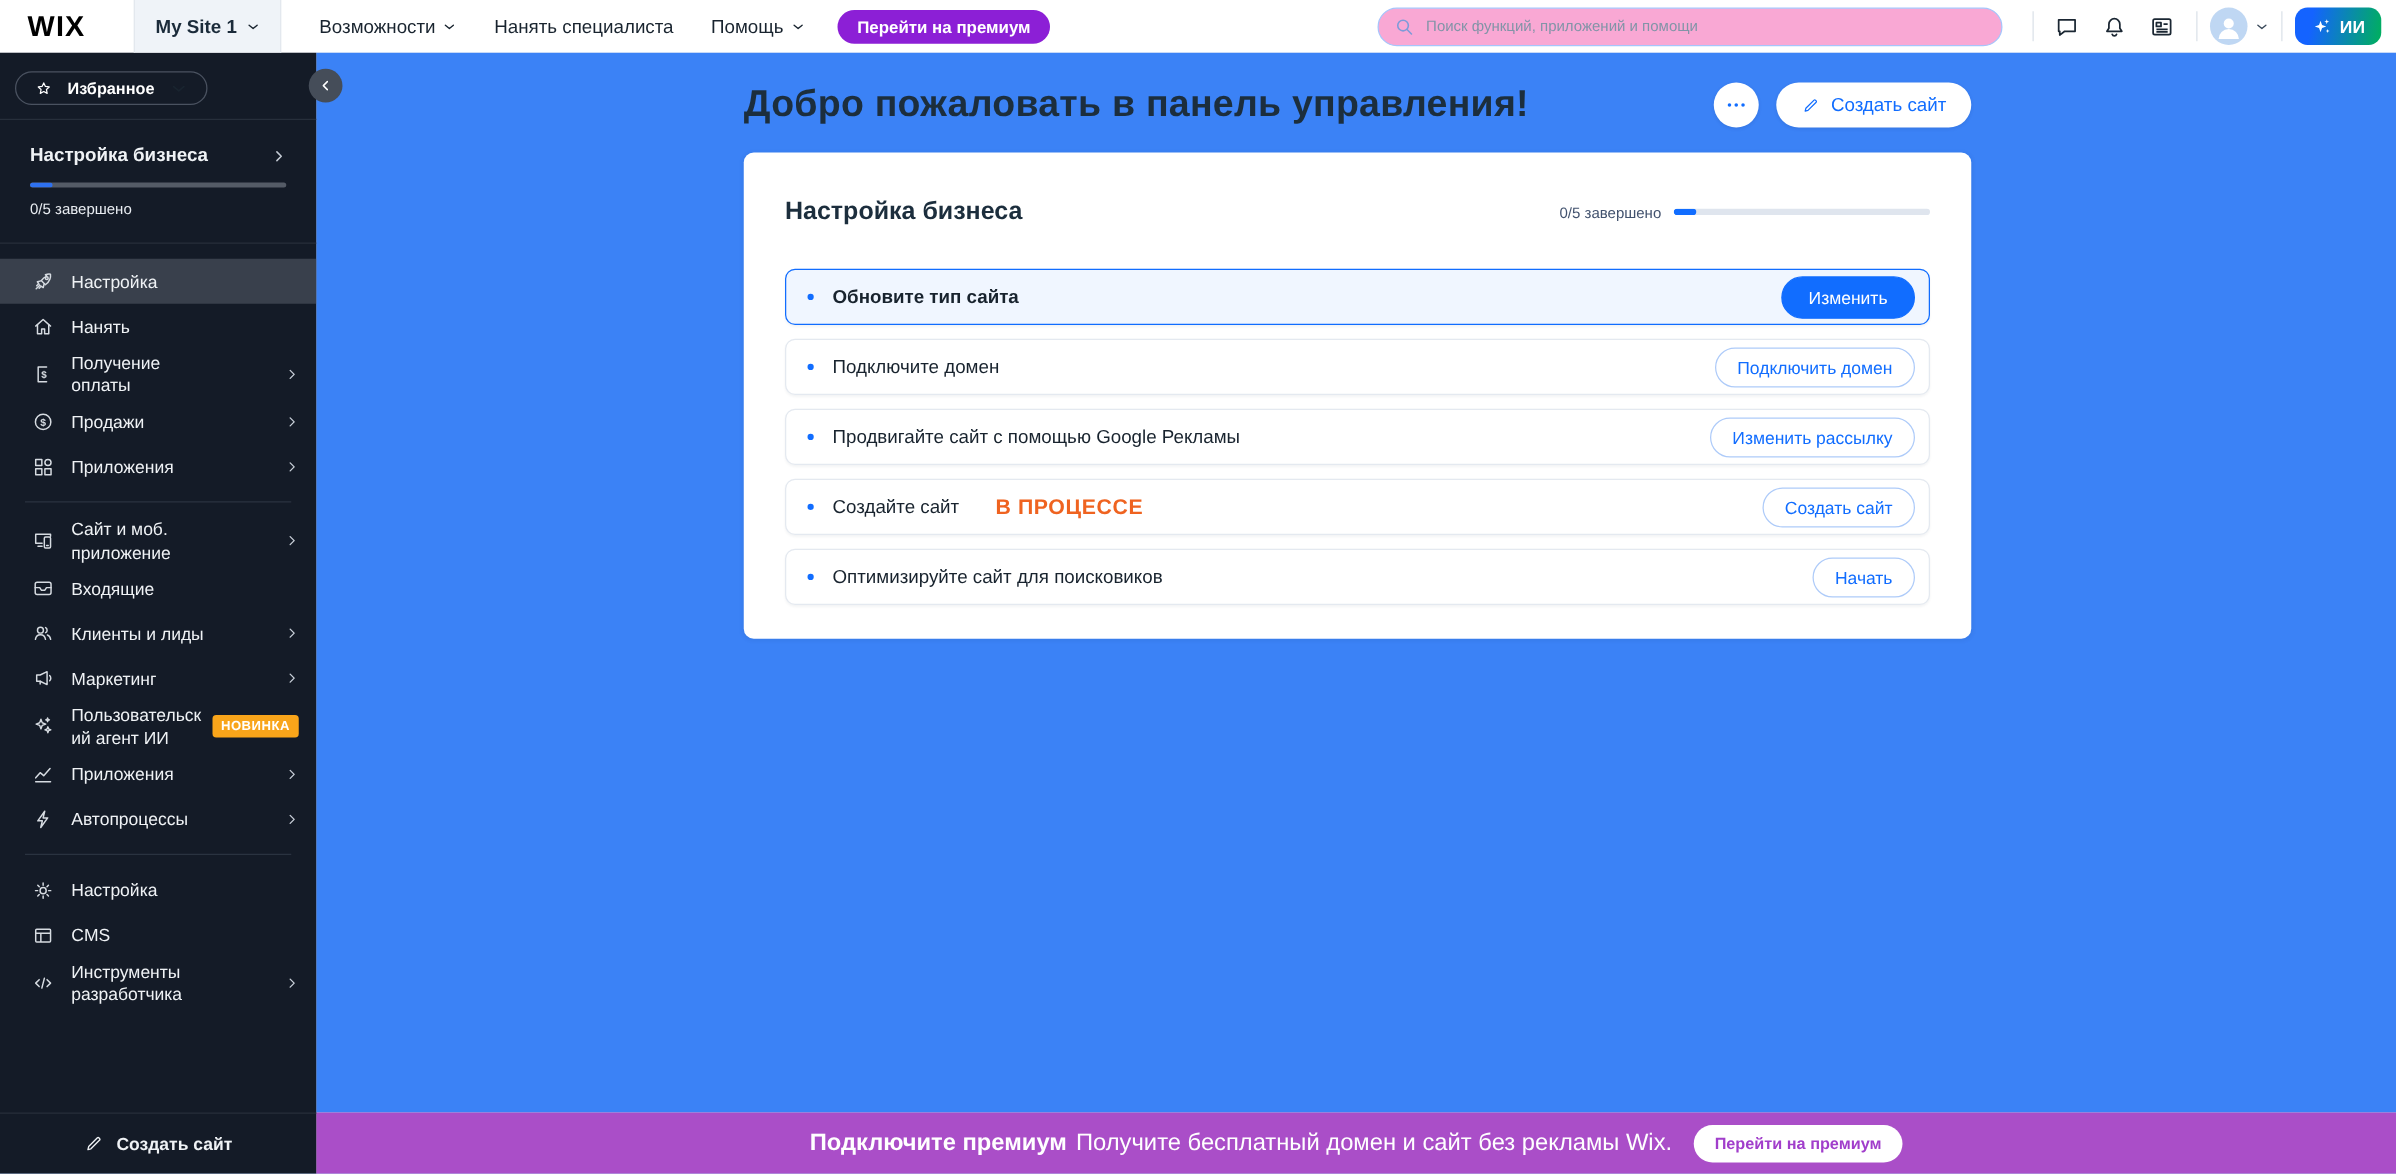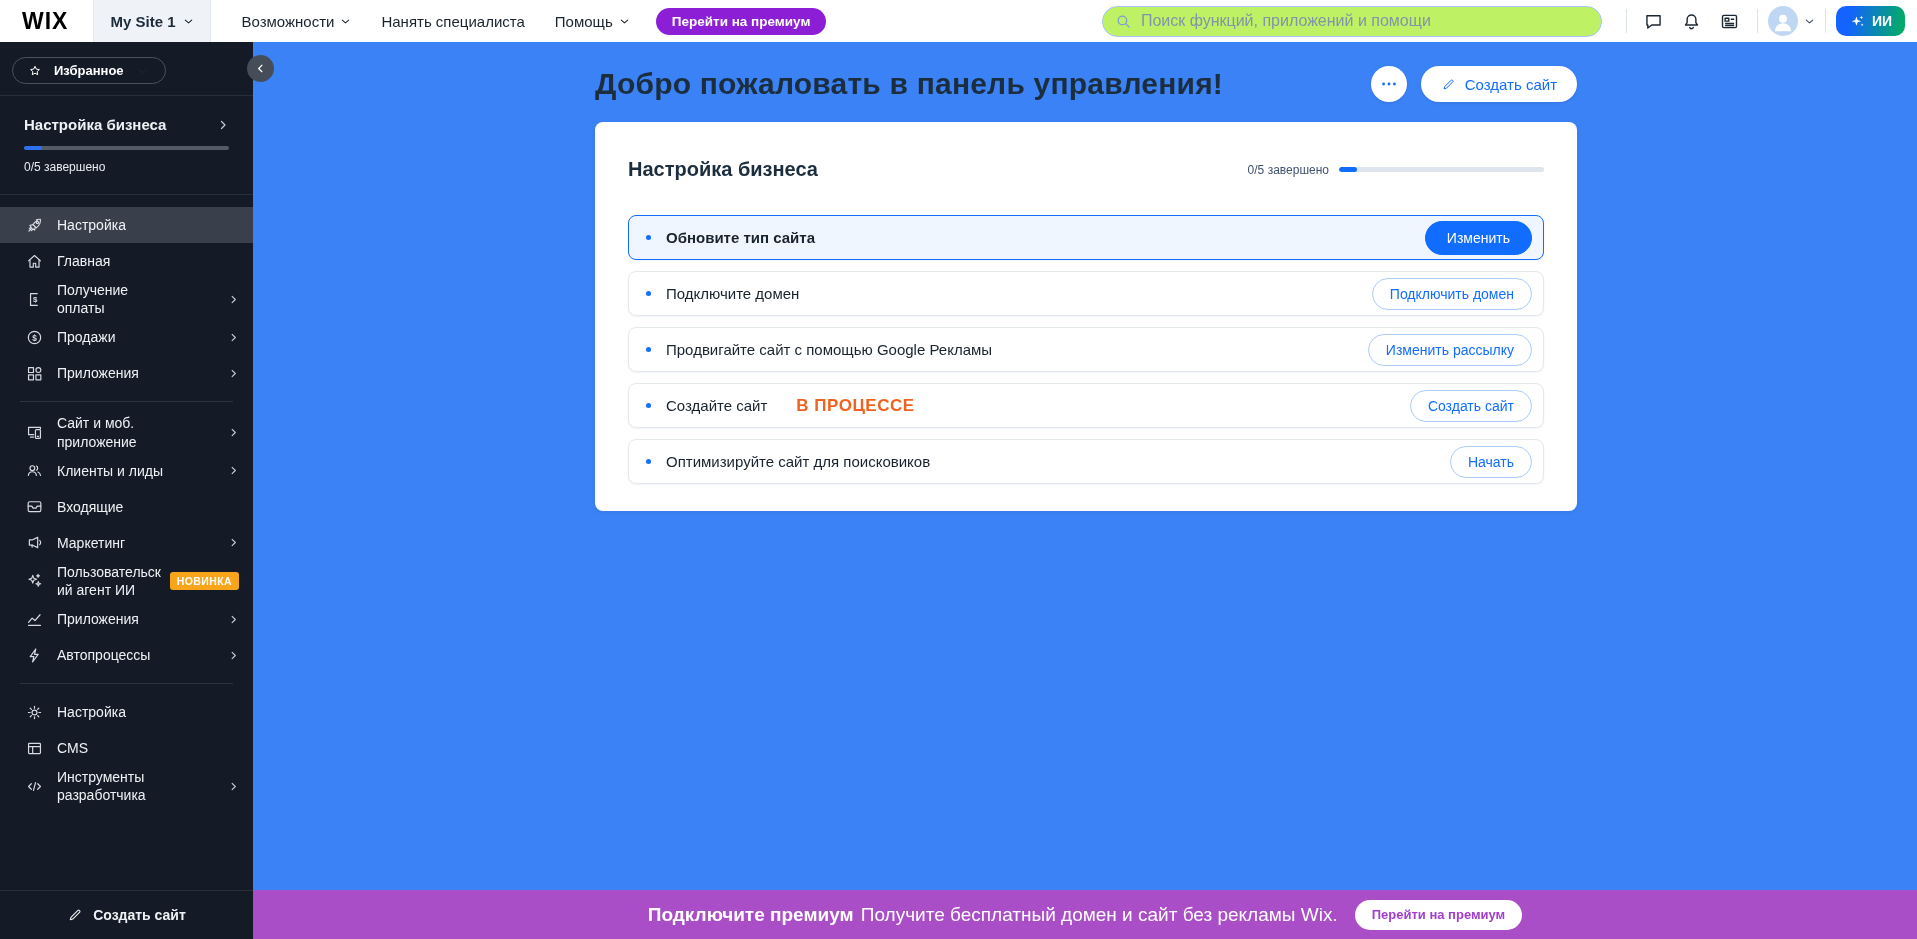--- a/index.html
+++ b/index.html
@@ -3,27 +3,27 @@
 <meta charset="utf-8">
 <style>
   * { margin:0; padding:0; box-sizing:border-box; }
   html,body { width:1917px; height:939px; overflow:hidden; }
   body { font-family:"Liberation Sans", sans-serif; background:#E0E5EC; color:#1B2B3A; }
   #app { position:relative; width:1917px; height:939px; }
 
   
   .topbar { position:absolute; top:0; left:0; right:0; height:42px; background:#fff; display:flex; align-items:center; z-index:30; }
   .logo { margin-left:22px; font-size:23px; font-weight:900; letter-spacing:1px; color:#000; }
-  .site-menu { height:42px; margin-left:25px; padding:0 16px; display:flex; align-items:center; gap:8px; background:#EFF3F8; border-left:1px solid #E3E8EE; border-right:1px solid #E3E8EE; font-size:15px; font-weight:600; cursor:pointer; }
+  .site-menu { height:42px; margin-left:39px; padding:0 16px; display:flex; align-items:center; gap:8px; background:#EFF3F8; border-left:1px solid #E3E8EE; border-right:1px solid #E3E8EE; font-size:15px; font-weight:600; cursor:pointer; }
   .nav-item { margin-left:30px; display:flex; align-items:center; gap:6px; font-size:15px; color:#19242F; cursor:pointer; white-space:nowrap; }
   .chev { display:inline-flex; color:#19242F; }
   .chev svg { width:11px; height:11px; }
   .premium-pill { margin-left:26px; height:27px; padding:0 16px; display:flex; align-items:center; background:#8C1FD6; color:#fff; font-size:13.5px; font-weight:600; border-radius:14px; border:none; cursor:pointer; white-space:nowrap; }
   .search-wrap { margin-left:auto; position:relative; width:500px; height:31px; }
-  .search-wrap input { width:100%; height:100%; border:1px solid #A6C5FB; background:#bef264; border-radius:16px; padding:0 14px 0 38px; font-size:16px; color:#3f5366; font-family:"Liberation Sans",sans-serif; outline:none; }
+  .search-wrap input { width:100%; height:100%; border:1px solid #A6C5FB; background:#f9a8d4; border-radius:16px; padding:0 14px 0 38px; font-size:12px; color:#3f5366; font-family:"Liberation Sans",sans-serif; outline:none; }
   .search-wrap input::placeholder { color:#8294A7; }
   .search-icon { position:absolute; left:13px; top:7px; width:17px; height:17px; color:#7D9BD9; }
   .search-icon svg { width:17px; height:17px; }
   .tb-icons { display:flex; align-items:center; margin-left:18px; margin-right:12px; gap:4px; }
   .tb-sep { width:1px; height:24px; background:#DCE2E9; margin:0 6px; }
   .tb-ic { width:34px; height:34px; display:flex; align-items:center; justify-content:center; color:#1B2733; cursor:pointer; }
   .tb-ic svg { width:21px; height:21px; }
   .avatar-group { display:flex; align-items:center; gap:6px; cursor:pointer; }
   .avatar { width:30px; height:30px; border-radius:50%; background:#BFD7F3; display:flex; align-items:center; justify-content:center; overflow:hidden; }
   .avatar svg { width:26px; height:26px; }
@@ -225,21 +225,21 @@
     <span class="lbl">Настройка</span>
 
   </div>
         <div class="sb-item">
     <span class="ic">
             <svg viewBox="0 0 24 24" fill="none" stroke="currentColor" stroke-width="1.5" stroke-linecap="round" stroke-linejoin="round">
               <path d="M4.5 11.2L12 4.5l7.5 6.7"></path>
               <path d="M6.3 9.8V19h4.2v-4.8h3V19h4.2V9.8"></path>
             </svg>
           </span>
-    <span class="lbl">Главная</span>
+    <span class="lbl">Нанять</span>
 
   </div>
         <div class="sb-item">
     <span class="ic">
             <svg viewBox="0 0 24 24" fill="none" stroke="currentColor" stroke-width="1.5" stroke-linecap="round" stroke-linejoin="round">
               <path d="M15.5 4.5H7v15h8.5"></path>
               <text x="13" y="15.5" font-size="10" font-weight="bold" fill="currentColor" stroke="none" text-anchor="middle" font-family="inherit">$</text>
             </svg>
           </span>
     <span class="lbl">Получение оплаты</span>
@@ -296,43 +296,43 @@
 
     <span class="chv">
             <svg viewBox="0 0 24 24" fill="none" stroke="currentColor" stroke-width="2.4" stroke-linecap="round" stroke-linejoin="round">
               <path d="M9 5l7 7-7 7"></path>
             </svg>
           </span>
   </div>
         <div class="sb-item">
     <span class="ic">
             <svg viewBox="0 0 24 24" fill="none" stroke="currentColor" stroke-width="1.5" stroke-linecap="round" stroke-linejoin="round">
+              <rect x="4" y="6" width="16" height="12.5" rx="2"></rect>
+              <path d="M4 11.5h4.6l1.6 2.6h3.6l1.6-2.6H20"></path>
+            </svg>
+          </span>
+    <span class="lbl">Входящие</span>
+
+  </div>
+        <div class="sb-item">
+    <span class="ic">
+            <svg viewBox="0 0 24 24" fill="none" stroke="currentColor" stroke-width="1.5" stroke-linecap="round" stroke-linejoin="round">
               <circle cx="9.3" cy="9" r="3"></circle>
               <path d="M4.2 18.2c.5-3 2.6-4.6 5.1-4.6s4.6 1.6 5.1 4.6"></path>
               <path d="M14.5 6.4a3 3 0 0 1 0 5.2"></path>
               <path d="M16.3 13.9c1.7.6 2.9 2 3.3 4.3"></path>
             </svg>
           </span>
     <span class="lbl">Клиенты и лиды</span>
 
     <span class="chv">
             <svg viewBox="0 0 24 24" fill="none" stroke="currentColor" stroke-width="2.4" stroke-linecap="round" stroke-linejoin="round">
               <path d="M9 5l7 7-7 7"></path>
             </svg>
           </span>
-  </div>
-        <div class="sb-item">
-    <span class="ic">
-            <svg viewBox="0 0 24 24" fill="none" stroke="currentColor" stroke-width="1.5" stroke-linecap="round" stroke-linejoin="round">
-              <rect x="4" y="6" width="16" height="12.5" rx="2"></rect>
-              <path d="M4 11.5h4.6l1.6 2.6h3.6l1.6-2.6H20"></path>
-            </svg>
-          </span>
-    <span class="lbl">Входящие</span>
-
   </div>
         <div class="sb-item">
     <span class="ic">
             <svg viewBox="0 0 24 24" fill="none" stroke="currentColor" stroke-width="1.5" stroke-linecap="round" stroke-linejoin="round">
               <path d="M16 5.5v13l-7-3.3H5.5v-6.4H9z"></path>
               <path d="M9 15.2V18"></path>
               <path d="M18.6 9.3a3.8 3.8 0 0 1 0 5.4"></path>
             </svg>
           </span>
     <span class="lbl">Маркетинг</span>

